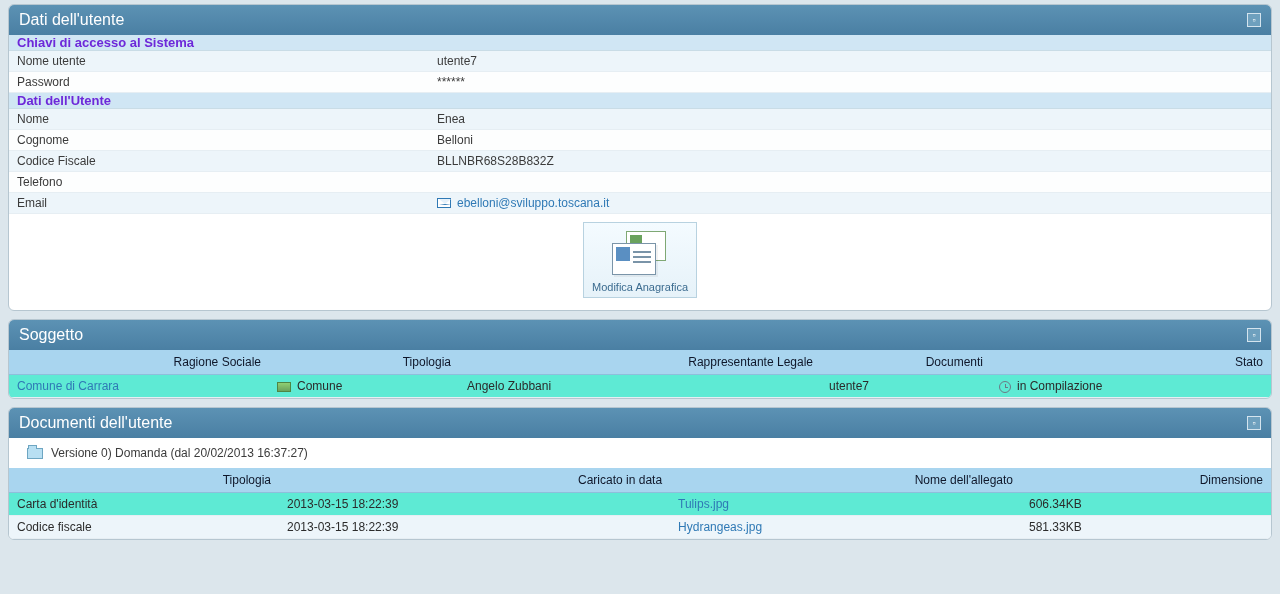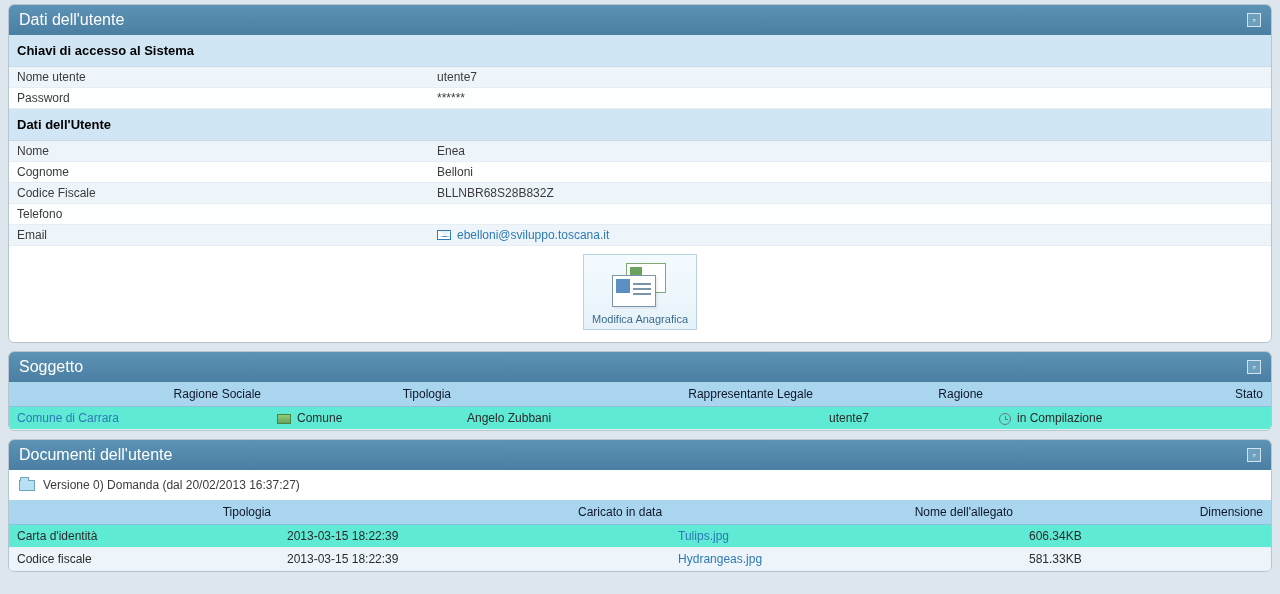--- a/index.html
+++ b/index.html
@@ -31,24 +31,24 @@
     border: 1px solid #d4e4ee;
     background: #6ea0be;
     display:inline-flex;align-items:center;justify-content:center;
     font-size: 9px;
     color: #fff;
     cursor: pointer;
   }
   .subheader {
     background: #d0e6f4;
     font-weight: bold;
-    padding: 8px 8px;
+    padding: 0 8px;
     border-bottom: 1px solid #c9dce6;
     font-size: 13px;
-    color: #000000;
+    color: #6d28d9;
   }
   .row {
     display: flex;
     padding: 3px 8px;
     border-bottom: 1px solid #e6eef3;
   }
   .row:nth-child(odd) { background: #edf5fa; }
   .row:nth-child(even) { background: #fdfefe; }
   .row .label { flex: 0 0 420px; color: #3b3b3b; }
   .row .value { flex: 1; color: #3b3b3b; display:flex; align-items:center; gap:6px;}
@@ -114,21 +114,21 @@
     display:inline-block; width:12px;height:12px;border:1px solid #6b7a85;border-radius:50%;position:relative;vertical-align:middle;margin-right:6px;
   }
   .clock-icon::before { content:"";position:absolute;left:5px;top:2px;width:1px;height:4px;background:#6b7a85;}
   .clock-icon::after { content:"";position:absolute;left:5px;top:5px;width:3px;height:1px;background:#6b7a85;}
   .folder-icon {
     display:inline-block; width:16px;height:11px;background:#b8dff2;border:1px solid #6ea6c2;position:relative;margin-right:8px;vertical-align:middle;
   }
   .folder-icon::before {
     content:"";position:absolute;top:-4px;left:0;width:7px;height:3px;background:#b8dff2;border:1px solid #6ea6c2;border-bottom:none;
   }
-  .docs-subrow { padding: 8px 10px; color:#3b3b3b; display:flex;align-items:center;}
+  .docs-subrow { padding: 8px 18px; color:#3b3b3b; display:flex;align-items:center;}
 </style>
 </head>
 <body>
 
 <div class="panel">
   <div class="panel-header">
     <span>Dati dell'utente</span>
     <span class="collapse-icon">▫</span>
   </div>
 
@@ -196,21 +196,21 @@
   <div class="panel-header">
     <span>Soggetto</span>
     <span class="collapse-icon">▫</span>
   </div>
   <table class="grid">
     <thead>
       <tr>
         <th style="width:260px">Ragione Sociale</th>
         <th style="width:190px">Tipologia</th>
         <th>Rappresentante Legale</th>
-        <th style="width:170px">Ragione</th>
+        <th style="width:170px">Documenti</th>
         <th style="width:280px">Stato</th>
       </tr>
     </thead>
     <tbody>
       <tr>
         <td><a class="link">Comune di Carrara</a></td>
         <td><span class="type-icon"></span><span>Comune</span></td>
         <td>Angelo Zubbani</td>
         <td>utente7</td>
         <td><span class="clock-icon"></span><span>in Compilazione</span></td>

